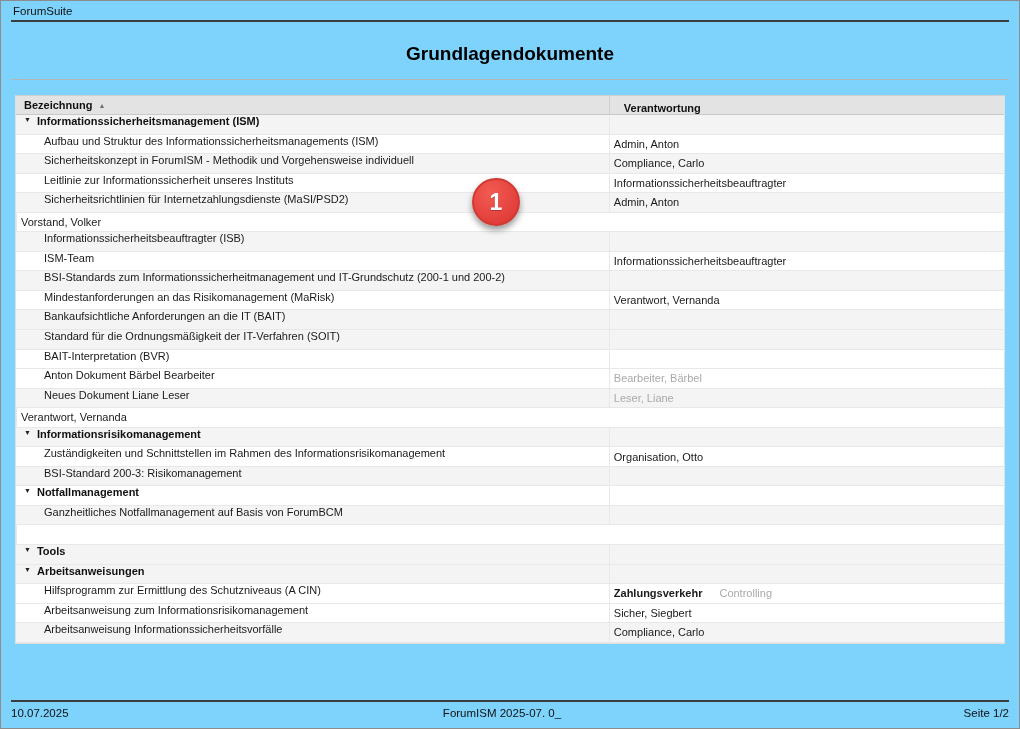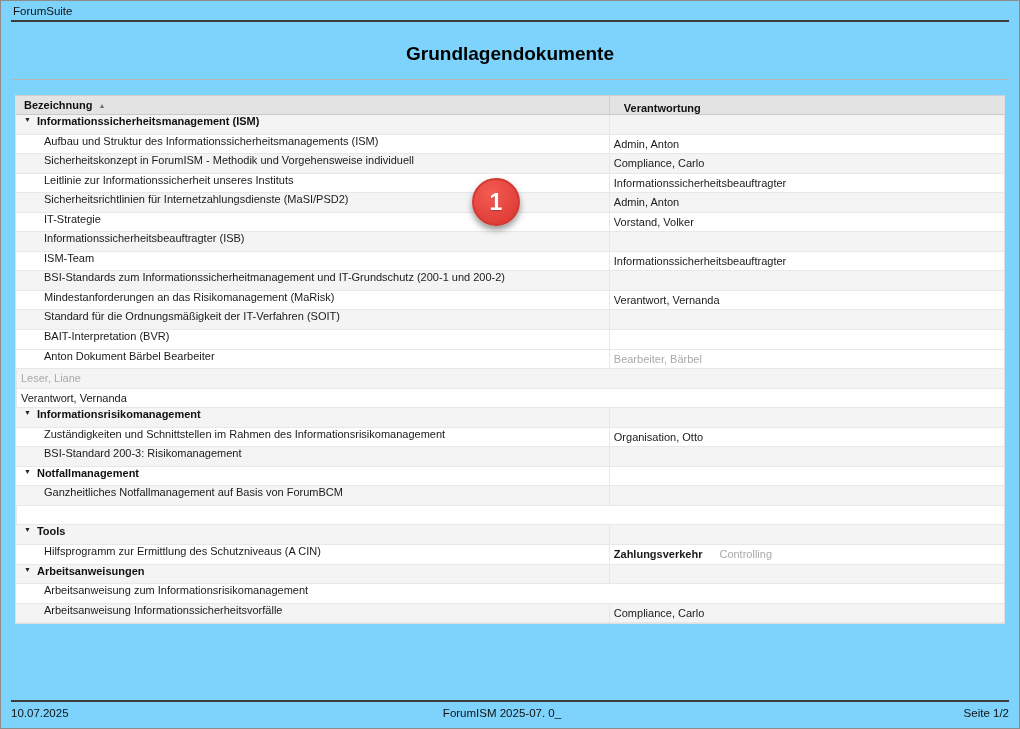--- a/index.html
+++ b/index.html
@@ -143,24 +143,20 @@
         <div class="row item shaded">
       <div class="cell-name">
 
         <span class="row-label">Sicherheitsrichtlinien für Internetzahlungsdienste (MaSI/PSD2)</span>
       </div>
       <div class="cell-resp">
             <span class="resp-part">Admin, Anton</span>
           </div>
     </div>
         <div class="row item">
-      <div class="cell-name">
-
-        <span class="row-label">IT-Strategie</span>
-      </div>
       <div class="cell-resp">
             <span class="resp-part">Vorstand, Volker</span>
           </div>
     </div>
         <div class="row item shaded">
       <div class="cell-name">
 
         <span class="row-label">Informationssicherheitsbeauftragter (ISB)</span>
       </div>
       <div class="cell-resp"></div>
@@ -186,20 +182,27 @@
 
         <span class="row-label">Mindestanforderungen an das Risikomanagement (MaRisk)</span>
       </div>
       <div class="cell-resp">
             <span class="resp-part">Verantwort, Vernanda</span>
           </div>
     </div>
         <div class="row item shaded">
       <div class="cell-name">
 
+        <span class="row-label">Bankaufsichtliche Anforderungen an die IT (BAIT)</span>
+      </div>
+      <div class="cell-resp"></div>
+    </div>
+        <div class="row item shaded">
+      <div class="cell-name">
+
         <span class="row-label">Standard für die Ordnungsmäßigkeit der IT-Verfahren (SOIT)</span>
       </div>
       <div class="cell-resp"></div>
     </div>
         <div class="row item">
       <div class="cell-name">
 
         <span class="row-label">BAIT-Interpretation (BVR)</span>
       </div>
       <div class="cell-resp"></div>
@@ -207,20 +210,24 @@
         <div class="row item">
       <div class="cell-name">
 
         <span class="row-label">Anton Dokument Bärbel Bearbeiter</span>
       </div>
       <div class="cell-resp">
             <span class="resp-part muted">Bearbeiter, Bärbel</span>
           </div>
     </div>
         <div class="row item shaded">
+      <div class="cell-name">
+
+        <span class="row-label">Neues Dokument Liane Leser</span>
+      </div>
       <div class="cell-resp">
             <span class="resp-part muted">Leser, Liane</span>
           </div>
     </div>
         <div class="row item">
       <div class="cell-resp">
             <span class="resp-part">Verantwort, Vernanda</span>
           </div>
     </div>
         <div class="row group shaded">
@@ -260,45 +267,48 @@
       </div>
       <div class="cell-resp"></div>
     </div>
         <div class="row item">
       <div class="cell-resp"></div>
     </div>
         <div class="row group shaded">
       <div class="cell-name">
         <span class="caret-icon">▼</span>
         <span class="row-label">Tools</span>
+      </div>
+      <div class="cell-resp"></div>
+    </div>
+        <div class="row group shaded">
+      <div class="cell-name">
+        <span class="caret-icon">▼</span>
+        <span class="row-label">Arbeitsanweisungen</span>
       </div>
       <div class="cell-resp"></div>
     </div>
         <div class="row item">
       <div class="cell-name">
 
         <span class="row-label">Hilfsprogramm zur Ermittlung des Schutzniveaus (A CIN)</span>
       </div>
       <div class="cell-resp">
             <span class="resp-part bold">Zahlungsverkehr</span>
             <span class="resp-part muted">Controlling</span>
           </div>
     </div>
-        <div class="row group shaded">
-      <div class="cell-name">
-        <span class="caret-icon">▼</span>
-        <span class="row-label">Arbeitsanweisungen</span>
-      </div>
-      <div class="cell-resp"></div>
-    </div>
         <div class="row item">
       <div class="cell-name">
 
         <span class="row-label">Arbeitsanweisung zum Informationsrisikomanagement</span>
       </div>
+      <div class="cell-resp">
+            <span class="resp-part">Sicher, Siegbert</span>
+          </div>
     </div>
         <div class="row item shaded">
       <div class="cell-name">
 
         <span class="row-label">Arbeitsanweisung Informationssicherheitsvorfälle</span>
       </div>
       <div class="cell-resp">
             <span class="resp-part">Compliance, Carlo</span>
           </div>
     </div>

